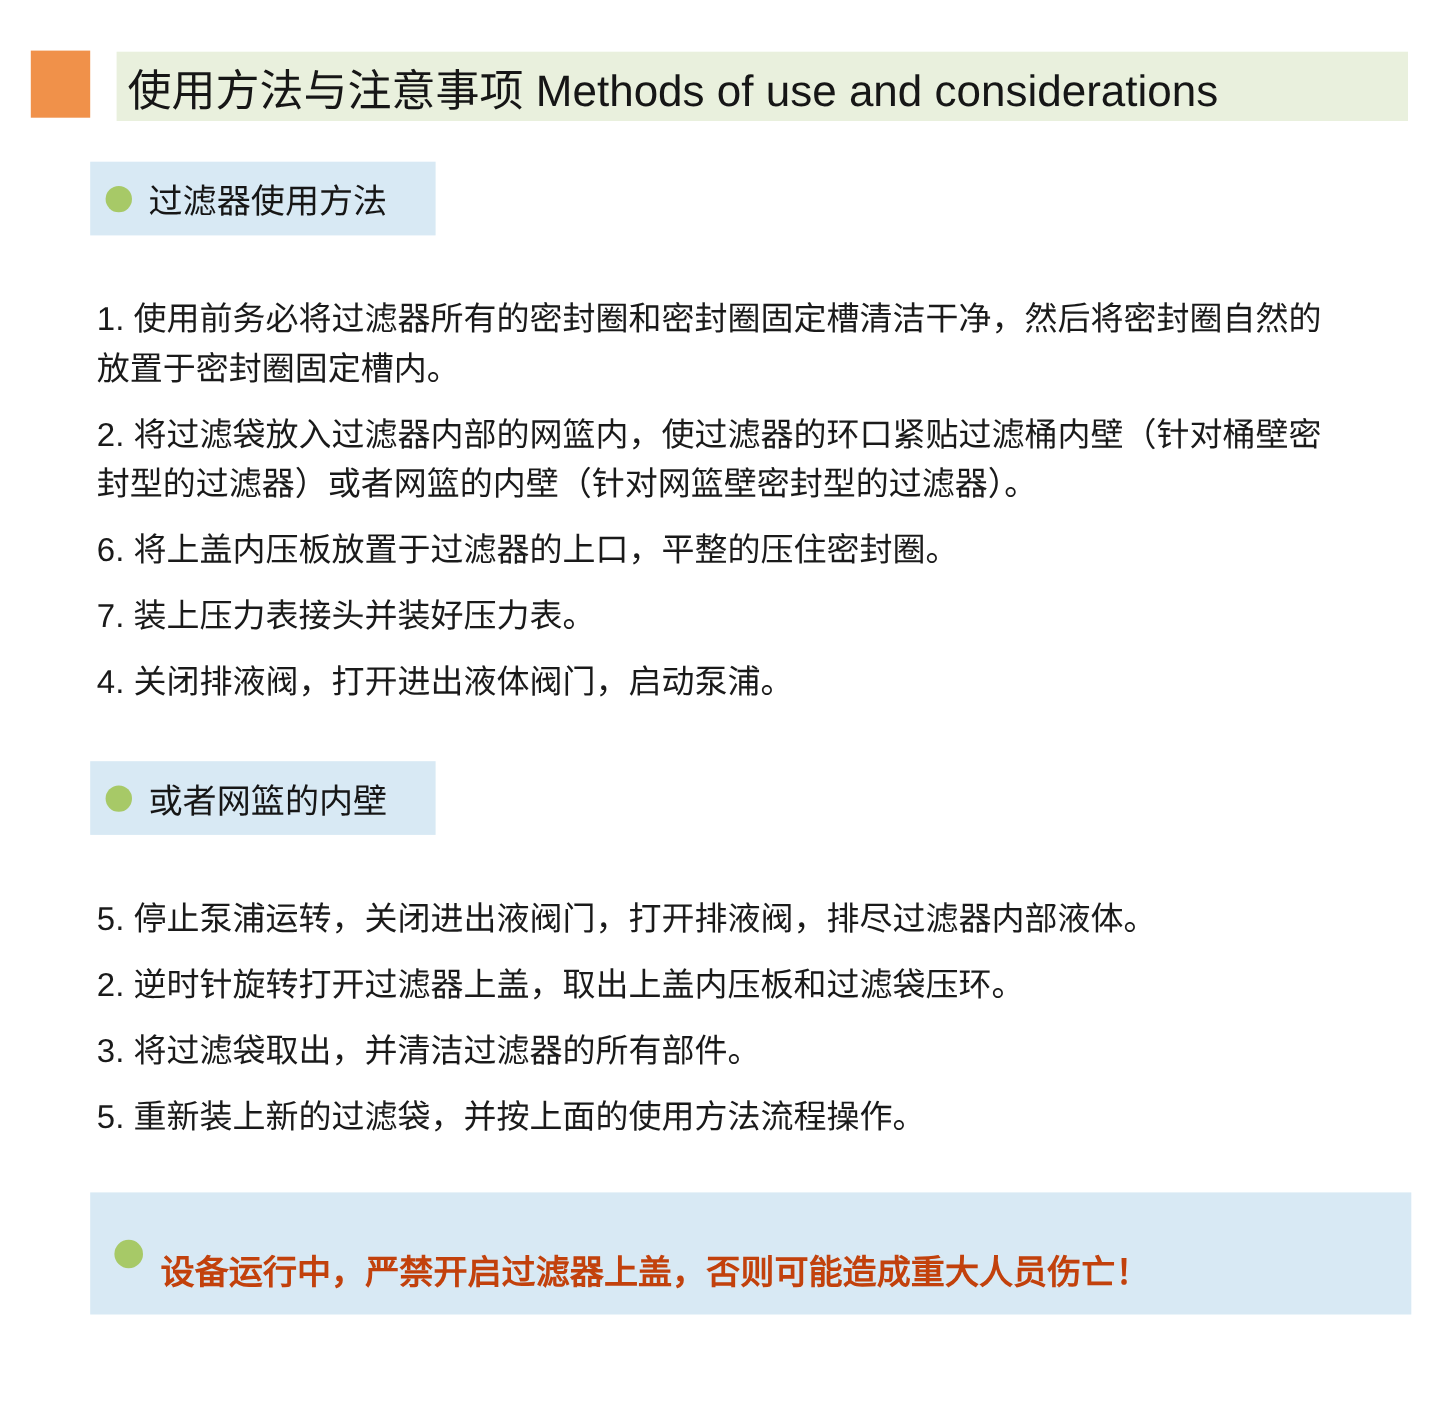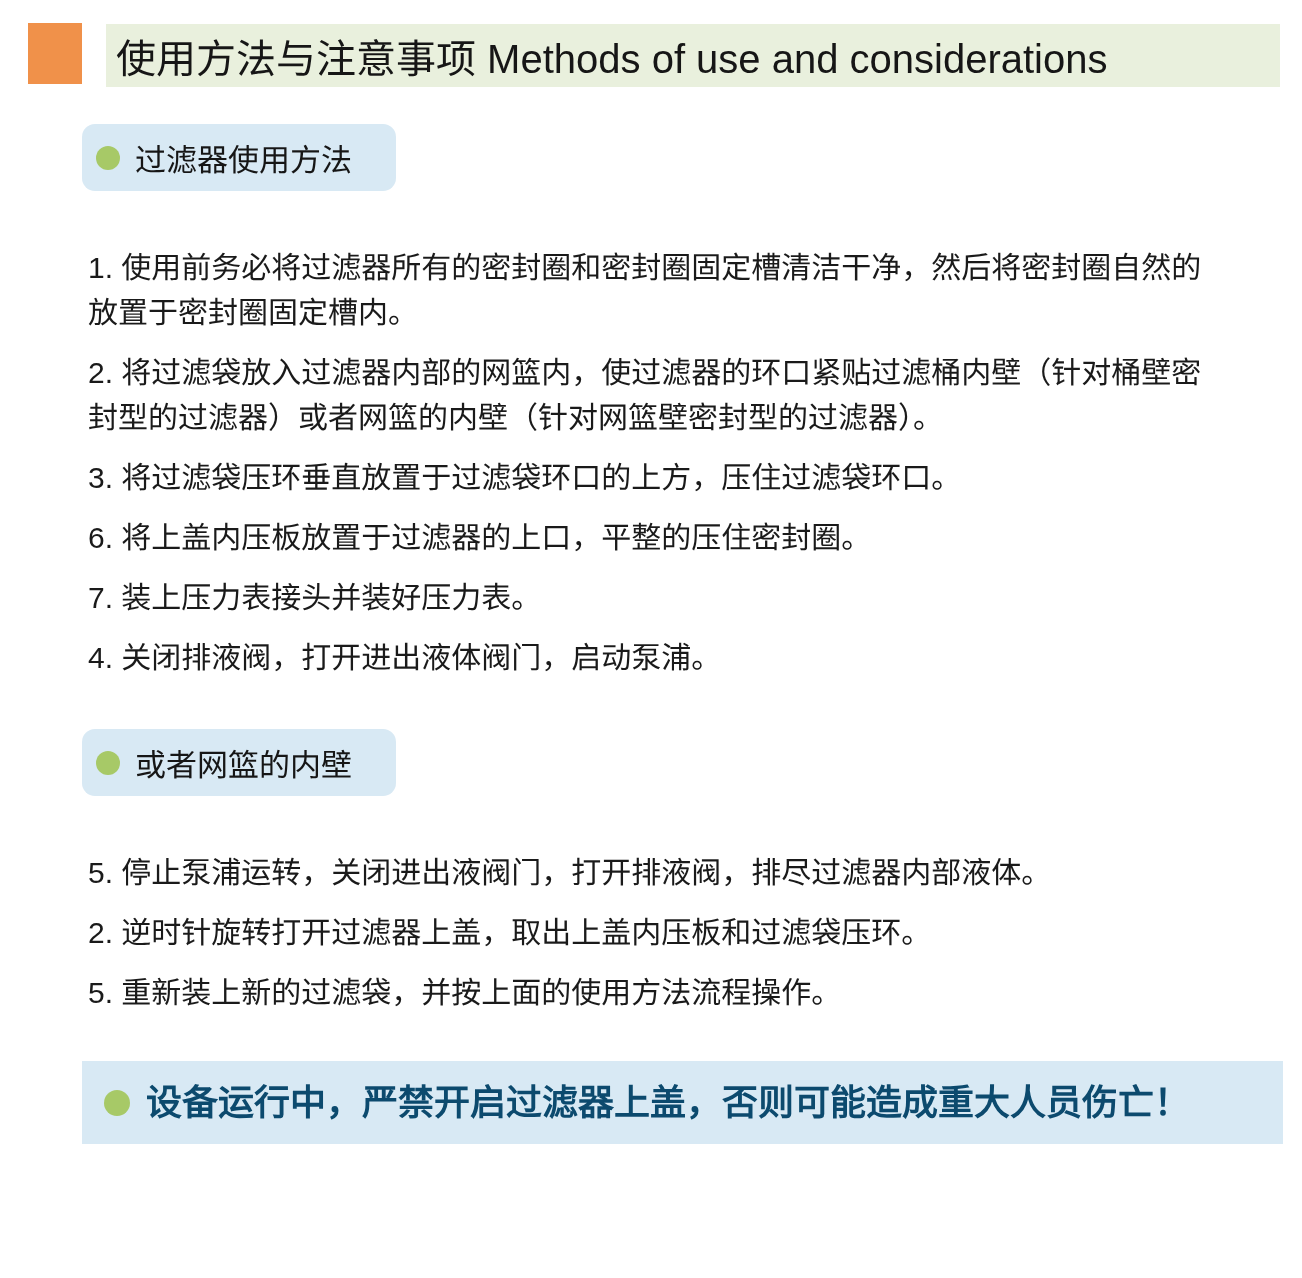--- a/index.html
+++ b/index.html
@@ -19,21 +19,21 @@
     width: 1302px;
     height: 1278px;
     font-family: "Liberation Sans", "DejaVu Sans", sans-serif;
     color: var(--text_color);
     overflow: hidden;
   }
   .page {
     position: relative;
     width: 1302px;
     height: 1278px;
-    padding-top: 24px;
+    padding-top: 47px;
   }
 
   
   .header-row {
     position: relative;
     height: 63px;
   }
   .orange-square {
     position: absolute;
     left: 28px;
@@ -62,21 +62,20 @@
 
   
   .section-label {
     display: inline-flex;
     align-items: center;
     margin-left: 82px;
     background: var(--section_bg);
     padding: 11px 44px 11px 14px;
     font-size: 31px;
     color: #161616;
-    border-radius: 13px;
   }
   .section-label .dot {
     width: 24px;
     height: 24px;
     border-radius: 50%;
     background: var(--bullet_green);
     margin-right: 15px;
     flex: 0 0 auto;
   }
   .section-1 { margin-top: 37px; }
@@ -105,24 +104,25 @@
   }
   .warning-banner .dot {
     width: 26px;
     height: 26px;
     border-radius: 50%;
     background: var(--bullet_green);
     margin-right: 16px;
     flex: 0 0 auto;
   }
   .warning-text {
-    font-size: 36px;
+    font-size: 31px;
     font-weight: 700;
-    color: #0c4a6e;
+    color: #c2410c;
     line-height: 1.2;
+    margin-top: 34px;
   }
 </style>
 </head>
 <body>
 
 <div class="page">
 
   <div class="header-row">
     <div class="orange-square"></div>
     <div class="header-bar">
@@ -131,35 +131,35 @@
   </div>
 
   <div class="section section-1">
     <div class="section-label">
       <span class="dot"></span>
       <span>过滤器使用方法</span>
     </div>
     <div class="step-list">
       <p class="list-item">1. 使用前务必将过滤器所有的密封圈和密封圈固定槽清洁干净，然后将密封圈自然的放置于密封圈固定槽内。</p>
       <p class="list-item">2. 将过滤袋放入过滤器内部的网篮内，使过滤器的环口紧贴过滤桶内壁（针对桶壁密封型的过滤器）或者网篮的内壁（针对网篮壁密封型的过滤器）。</p>
-      <p class="list-item">3. 将过滤袋压环垂直放置于过滤袋环口的上方，压住过滤袋环口。</p>
       <p class="list-item">6. 将上盖内压板放置于过滤器的上口，平整的压住密封圈。</p>
       <p class="list-item">7. 装上压力表接头并装好压力表。</p>
       <p class="list-item">4. 关闭排液阀，打开进出液体阀门，启动泵浦。</p>
     </div>
   </div>
 
   <div class="section section-2">
     <div class="section-label">
       <span class="dot"></span>
       <span>或者网篮的内壁</span>
     </div>
     <div class="step-list">
       <p class="list-item">5. 停止泵浦运转，关闭进出液阀门，打开排液阀，排尽过滤器内部液体。</p>
       <p class="list-item">2. 逆时针旋转打开过滤器上盖，取出上盖内压板和过滤袋压环。</p>
+      <p class="list-item">3. 将过滤袋取出，并清洁过滤器的所有部件。</p>
       <p class="list-item">5. 重新装上新的过滤袋，并按上面的使用方法流程操作。</p>
     </div>
   </div>
 
   <div class="warning-banner">
     <span class="dot"></span>
     <span class="warning-text">设备运行中，严禁开启过滤器上盖，否则可能造成重大人员伤亡！</span>
   </div>
 
 </div>

